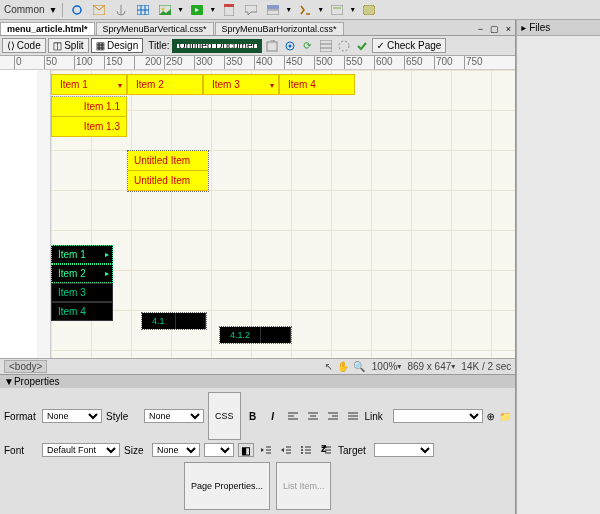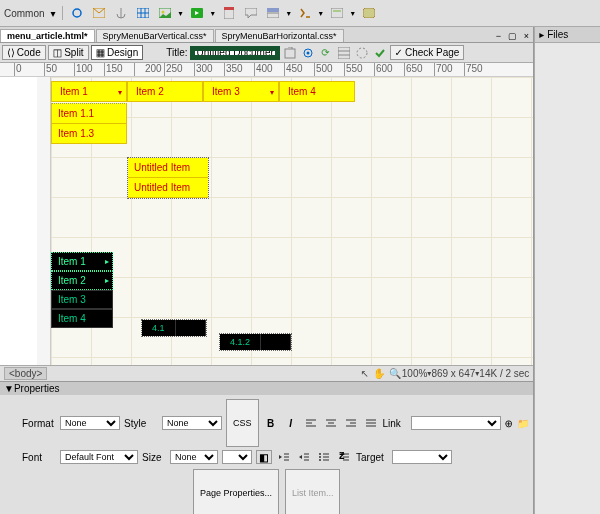--- a/index.html
+++ b/index.html
@@ -1,18 +1,18 @@
 <!DOCTYPE html>
 <html><head>
 <meta charset="utf-8">
 <style>
 * { box-sizing: border-box; margin: 0; padding: 0; font-family: Tahoma, Arial, sans-serif; font-size: 10px; }
 body { background: #e8e8e8; width: 600px; height: 514px; overflow: hidden; position: relative; }
 
-.toolbar-top { background: #e0e0e0; height: 27px; border-bottom: 1px solid #aaa; display: flex; align-items: center; padding: 0 4px; gap: 6px; }
+.toolbar-top { background: #e0e0e0; height: 20px; border-bottom: 1px solid #aaa; display: flex; align-items: center; padding: 0 4px; gap: 6px; }
 .toolbar-top .lbl { font-size: 10px; color: #333; }
 .toolbar-top .icon-btn { width: 16px; height: 16px; display: flex; align-items: center; justify-content: center; cursor: pointer; }
 .toolbar-top .sep { width: 1px; height: 14px; background: #aaa; }
 
 .main-container { display: flex; height: calc(100% - 20px); }
 .editor-area { flex: 1; display: flex; flex-direction: column; background: #fff; border-right: 1px solid #999; }
 .side-panel { width: 92px; background: #e8e8e8; border-left: 1px solid #aaa; }
 .side-panel-header { background: #d0d0d0; padding: 2px 4px; font-size: 10px; border-bottom: 1px solid #aaa; }
 
 .tabs { display: flex; background: #d8d8d8; height: 16px; border-bottom: 1px solid #999; align-items: flex-end; }
@@ -37,46 +37,46 @@
   background-image: linear-gradient(#e8e4d0 1px, transparent 1px),
                     linear-gradient(90deg, #e8e4d0 1px, transparent 1px);
   background-size: 40px 40px;
   overflow: hidden;
 }
 
 .hmenu { position: absolute; top: 4px; left: 0; display: flex; }
 .hmenu-item { background: #ffff00; border: 1px solid #e0c000; padding: 4px 8px; font-size: 10px; color: #c00; width: 76px; position: relative; cursor: pointer; }
 .hmenu-item .arrow { position: absolute; right: 4px; top: 6px; font-size: 8px; color: #c00; }
 
-.submenu { position: absolute; left: 0; top: 26px; }
+.submenu { position: absolute; left: 0; top: 26px; text-align: right; }
 .submenu-item { background: #ffff00; border: 1px solid #e0c000; border-top: none; padding: 4px 6px; font-size: 10px; color: #c00; width: 76px; cursor: pointer; position: relative; }
 .submenu-item.first { border-top: 1px dotted #999; }
 
 .submenu2 { position: absolute; left: 76px; top: 80px; border: 1px dotted #666; }
 .submenu2-item { background: #ffff00; border-bottom: 1px solid #e0c000; padding: 4px 6px; font-size: 10px; color: #c00; width: 80px; cursor: pointer; }
 
 .vmenu { position: absolute; left: 0; top: 175px; }
 .vmenu-item { background: #000; color: #0c8; border: 1px solid #333; padding: 3px 6px; font-size: 10px; width: 62px; cursor: pointer; position: relative; }
 .vmenu-item.hl { color: #3f9; border: 1px dotted #3f9; }
 .vmenu-item .arrow { position: absolute; right: 3px; top: 4px; font-size: 8px; }
 
 .vsubmenu { position: absolute; left: 90px; top: 242px; display: flex; border: 1px dotted #666; }
 .vsub-item { background: #000; color: #0c8; padding: 3px 10px; font-size: 9px; border-right: 1px solid #333; cursor: pointer; }
 
 .vsubmenu2 { position: absolute; left: 168px; top: 256px; display: flex; border: 1px dotted #666; }
 
 .status-bar { height: 16px; background: #e0e0e0; border-top: 1px solid #aaa; display: flex; align-items: center; padding: 0 4px; font-size: 9px; color: #444; }
 .status-bar .tag { background: #d0d0d0; padding: 0 4px; border: 1px solid #aaa; }
 .status-bar .spacer { flex: 1; }
-.status-bar .stat-item { }
+.status-bar .stat-item { margin-left: 6px; }
 
 .properties { background: #e0e0e0; border-top: 1px solid #999; }
 .prop-header { background: #c8c8c8; padding: 1px 4px; font-size: 10px; display: flex; align-items: center; cursor: pointer; }
 .prop-body { padding: 4px; display: flex; flex-direction: column; gap: 3px; }
-.prop-row { display: flex; align-items: center; gap: 4px; font-size: 9px; margin-left: 18px; }
+.prop-row { display: flex; align-items: center; gap: 4px; font-size: 9px; }
 .prop-row label { width: 34px; }
 .prop-sel { height: 14px; font-size: 9px; border: 1px solid #999; background: #fff; }
 .prop-btn { padding: 18px 6px; font-size: 9px; border: 1px solid #999; background: #f0f0f0; cursor: pointer; }
 .fmt-icon { width: 16px; height: 14px; display: flex; align-items: center; justify-content: center; cursor: pointer; font-weight: bold; border: 1px solid transparent; }
 .prop-row-bottom { display: flex; justify-content: center; gap: 6px; margin-top: 2px; }
 
 svg { display: block; }
 </style>
 </head>
 <body>
@@ -181,21 +181,21 @@
           <span>Code</span>
         </div>
   <div class="view-btn">
           <span>◫</span>
           <span>Split</span>
         </div>
   <div class="view-btn active">
           <span>▦</span>
           <span>Design</span>
         </div>
-  <span style="margin-left:21px;">Title:</span>
+  <span style="margin-left:3px;">Title:</span>
   <input class="title-input" value="Untitled Document" style="">
   <span class="tool-icon">
           <svg width="12" height="12">
             <rect x="1" y="2" width="10" height="9" fill="none" stroke="#888"></rect>
             <path d="M4 0 L8 0 L8 2" fill="none" stroke="#888"></path>
           </svg>
         </span>
   <span class="tool-icon">
           <svg width="14" height="10">
             <circle cx="7" cy="5" r="4" fill="none" stroke="#06c"></circle>

